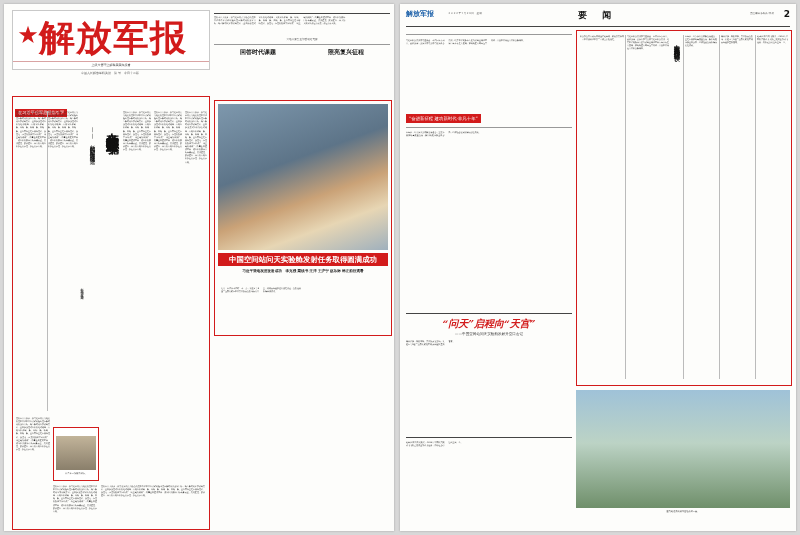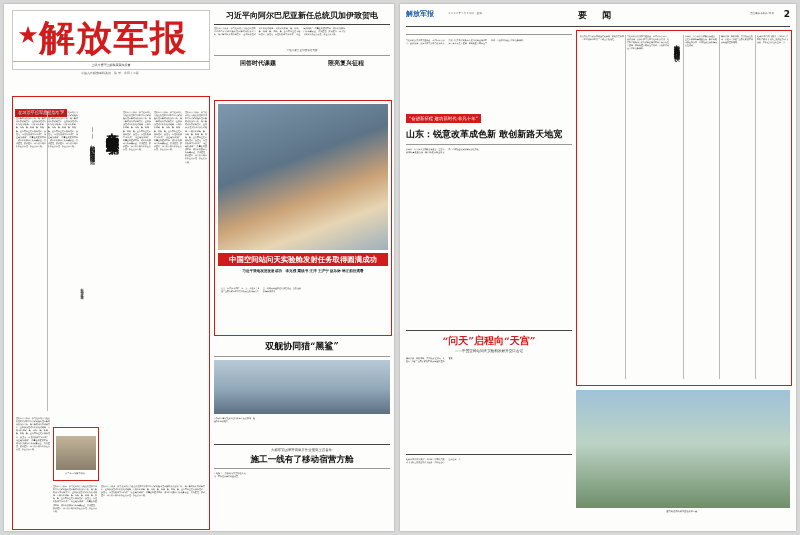--- a/index.html
+++ b/index.html
@@ -121,78 +121,63 @@
         <div class="photo small" style="position:absolute;left:2px;top:8px;width:40px;height:34px;"></div>
         <div class="cap" style="position:absolute;left:2px;top:44px;width:40px;">官兵在一线展开训练。</div>
       </div>
 
       <div class="col-text" style="position:absolute;left:3px;top:320px;width:34px;height:108px;">党的十八大以来，以习近平同志为核心的党中央和中央军委鲜明提出党在新时代的强军目标，确立新时代军事战略方针，全面加强党对军队的绝对领导，人民军队体制一新、结构一新、格局一新、面貌一新。全军官兵坚定不移听党话、跟党走，在党的旗帜下团结成“一块坚硬的钢铁”，向着全面建成世界一流军队的宏伟目标奋勇前进。思想建党、政治建军，伟大的人民军队永远忠于党，永远忠于人民。</div>
       <div class="col-text" style="position:absolute;left:88px;top:388px;width:104px;height:40px;">党的十八大以来，以习近平同志为核心的党中央和中央军委鲜明提出党在新时代的强军目标，确立新时代军事战略方针，全面加强党对军队的绝对领导，人民军队体制一新、结构一新、格局一新、面貌一新。全军官兵坚定不移听党话、跟党走，在党的旗帜下团结成“一块坚硬的钢铁”，向着全面建成世界一流军队的宏伟目标奋勇前进。思想建党、政治建军，伟大的人民军队永远忠于党，永远忠于人民。</div>
       <div class="col-text" style="position:absolute;left:40px;top:388px;width:44px;height:40px;">党的十八大以来，以习近平同志为核心的党中央和中央军委鲜明提出党在新时代的强军目标，确立新时代军事战略方针，全面加强党对军队的绝对领导，人民军队体制一新、结构一新、格局一新、面貌一新。全军官兵坚定不移听党话、跟党走，在党的旗帜下团结成“一块坚硬的钢铁”，向着全面建成世界一流军队的宏伟目标奋勇前进。思想建党、政治建军，伟大的人民军队永远忠于党，永远忠于人民。</div>
     </div>
 
     <div style="position:absolute;left:210px;top:6px;width:176px;">
-      <div class="h-top" style="font-size:8px;line-height:11px;">习近平向阿尔巴尼亚新任总统贝加伊致贺电</div>
       <div class="hr-thin" style="margin:3px 0 2px 0;"></div>
       <div class="col-text" style="height:22px;column-count:4;column-gap:3px;">党的十八大以来，以习近平同志为核心的党中央和中央军委鲜明提出党在新时代的强军目标，确立新时代军事战略方针，全面加强党对军队的绝对领导，人民军队体制一新、结构一新、格局一新、面貌一新。全军官兵坚定不移听党话、跟党走，在党的旗帜下团结成“一块坚硬的钢铁”，向着全面建成世界一流军队的宏伟目标奋勇前进。思想建党、政治建军，伟大的人民军队永远忠于党，永远忠于人民。</div>
       <div class="tiny center" style="font-size:2.6px;">三地只要鲁王部营动处无要</div>
       <div class="hr-hair" style="margin:2px 0;"></div>
       <div style="display:flex;justify-content:space-around;align-items:center;">
         <div class="h-top" style="font-size:6px;line-height:9px;">回答时代课题</div>
         <div class="h-top" style="font-size:6px;line-height:9px;">照亮复兴征程</div>
       </div>
     </div>
 
     <div class="redbox" style="position:absolute;left:210px;top:96px;width:176px;height:234px;">
       <div class="photo rocket" style="position:absolute;left:3px;top:3px;width:170px;height:146px;"></div>
       <div class="h-band" style="position:absolute;left:3px;top:152px;width:170px;height:13px;font-size:7.4px;line-height:13px;text-align:center;">中国空间站问天实验舱发射任务取得圆满成功</div>
       <div class="center" style="position:absolute;left:6px;top:168px;width:164px;font-size:3.6px;line-height:5.5px;color:#222;font-weight:bold;">习近平致电祝贺发射成功　李克强 栗战书 汪洋 王沪宁 赵乐际 韩正前往观看</div>
       <div class="col-text" style="position:absolute;left:6px;top:186px;width:164px;height:42px;column-count:4;column-gap:4px;">七月二十四日十四时二十二分，长征五号B遥三运载火箭在中国文昌航天发射场点火升空，将问天实验舱送入预定轨道，发射任务取得圆满成功。</div>
     </div>
 
-    <div style="position:absolute;left:210px;top:336px;width:176px;">
-      <div class="h-top" style="font-size:9px;line-height:13px;">双舰协同猎“黑鲨”</div>
-      <div class="hr-hair" style="margin:3px 0;"></div>
-      <div class="photo ship" style="width:176px;height:54px;"></div>
-      <div class="col-text" style="margin-top:3px;height:36px;column-count:4;column-gap:4px;">东部战区海军某支队组织多课目连贯演练，检验部队实战能力。</div>
-    </div>
-
-    <div style="position:absolute;left:210px;top:440px;width:176px;">
-      <div class="hr-thin" style="margin-bottom:2px;"></div>
-      <div class="center" style="font-size:3.4px;line-height:6px;color:#444;">大都军某团整齐高举开作业室高主进备件·</div>
-      <div class="h-top" style="font-size:8.6px;line-height:12px;">施工一线有了移动宿营方舱</div>
-      <div class="hr-hair" style="margin:3px 0;"></div>
-      <div class="col-text" style="height:50px;column-count:5;column-gap:4px;">工程施工一线移动宿营方舱投入使用，官兵住宿条件明显改善。</div>
-    </div>
+
   </div>
 
   <div class="sheet" id="sheet-right">
 
     <div style="position:absolute;left:6px;top:5px;width:384px;height:16px;">
       <div class="rp-logo" style="position:absolute;left:0;top:0;">解放军报</div>
       <div class="tiny" style="position:absolute;left:42px;top:3px;font-size:2.6px;">２０２２年７月２５日　星期一</div>
       <div class="rp-banner" style="position:absolute;left:172px;top:0;">要  闻</div>
       <div class="tiny" style="position:absolute;right:16px;top:3px;">责任编辑  张顺亮  韩  成</div>
       <div class="rp-num" style="position:absolute;right:0;top:0;">2</div>
     </div>
     <div class="hr-thin" style="position:absolute;left:6px;top:22px;width:384px;"></div>
 
     <div style="position:absolute;left:6px;top:26px;width:166px;">
       <div class="hr-hair" style="margin:4px 0;"></div>
       <div class="col-text" style="height:62px;column-count:4;column-gap:4px;">习近平外交思想学习座谈会二十四日在京召开。会议强调，要深入学习贯彻习近平外交思想，统筹中华民族伟大复兴战略全局和世界百年未有之大变局，推动构建人类命运共同体，开创中国特色大国外交新局面。</div>
 
       <div style="margin-top:4px;">
         <span class="redtag" style="font-size:4.4px;line-height:9px;">“奋进新征程 建功新时代·非凡十年”</span>
       </div>
-      <div class="h-top" style="font-size:9px;line-height:13px;margin-top:4px;text-align:left;">山东：锐意改革成色新 敢创新路天地宽</div>
       <div class="hr-hair" style="margin:3px 0;"></div>
       <div class="col-text" style="height:178px;column-count:4;column-gap:4px;">十年来，山东深入贯彻新发展理念，坚定不移推动高质量发展，新旧动能转换全面起势，经济社会发展取得历史性成就。</div>
 
       <div class="hr-thin" style="margin:4px 0 3px 0;"></div>
-      <div class="h-top redtxt" style="font-size:10px;line-height:14px;">“问天”启程向“天宫”</div>
+      <div class="h-top redtxt" style="font-size:10px;line-height:14px;font-style:italic;">“问天”启程向“天宫”</div>
       <div class="h-sub" style="font-size:3.6px;line-height:6px;">——中国空间站问天实验舱发射升空目击记</div>
       <div class="col-text" style="margin-top:3px;height:94px;column-count:4;column-gap:4px;">海风轻拂，椰影婆娑。文昌航天发射场，长征五号B遥三运载火箭托举问天实验舱直刺苍穹。</div>
 
       <div class="hr-thin" style="margin:3px 0;"></div>
       <div class="col-text" style="margin-top:3px;height:40px;column-count:4;column-gap:4px;">记者从中国商飞获悉，C919大型客机六架试飞飞机已完成全部试飞任务，向取证交付迈出坚实一步。</div>
     </div>
 
     <div class="redbox" style="position:absolute;left:176px;top:26px;width:214px;height:354px;">
       <div class="v-head" style="position:absolute;left:96px;top:8px;height:110px;font-size:6px;line-height:8px;">中方敦促美国尽快纠正错误</div>
       <div class="col-text" style="position:absolute;left:3px;top:4px;width:44px;height:344px;">外交部发言人就有关问题答记者问，敦促美方恪守一个中国原则和中美三个联合公报规定。</div>

